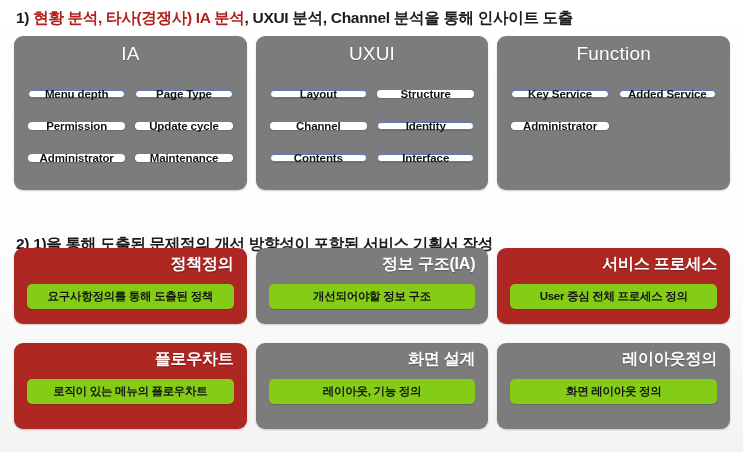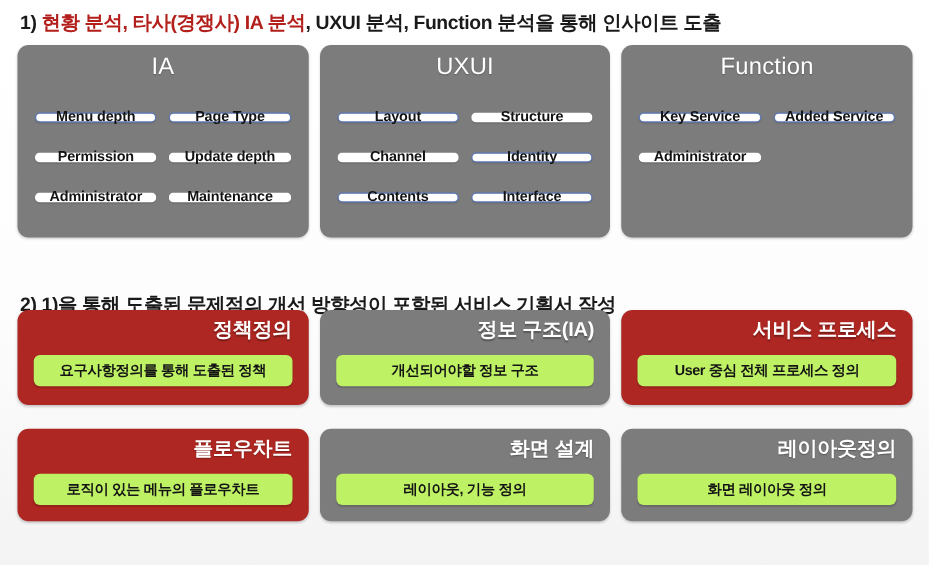--- a/index.html
+++ b/index.html
@@ -96,21 +96,21 @@
 
   
   .card-row {
     position: absolute;
     left: 14px;
     width: 716px;
     display: flex;
     gap: 9px;
   }
   #card-row-1 { top: 248px; height: 76px; }
-  #card-row-2 { top: 343px; height: 74px; }
+  #card-row-2 { top: 343px; height: 86px; }
 
   .card {
     flex: 1 1 0;
     border-radius: 9px;
     box-shadow: 0 1px 2px rgba(0,0,0,0.2);
     display: flex;
     flex-direction: column;
     align-items: flex-end;
     padding: 6px 13px 11px 13px;
     box-sizing: border-box;
@@ -123,51 +123,51 @@
     color: #ffffff;
     font-size: 16px;
     font-weight: bold;
     letter-spacing: -0.2px;
     margin-bottom: 9px;
     text-shadow: 0 1px 1px rgba(0,0,0,0.3);
   }
   .card-pill {
     width: 100%;
     height: 25px;
-    background: #bef264;
+    background: #84cc16;
     border-radius: 5px;
     display: flex;
     align-items: center;
     justify-content: center;
     font-size: 11.5px;
     font-weight: bold;
     color: #141414;
     letter-spacing: -0.3px;
     box-shadow: 0 1px 1px rgba(0,0,0,0.15);
     box-sizing: border-box;
   }
 </style>
 </head>
 <body>
 
 <div class="slide">
 
   <div class="heading" id="heading-1">
-    <span>1) </span><span class="hl">현황 분석, 타사(경쟁사) IA 분석</span><span>, UXUI 분석, Function 분석을 통해 인사이트 도출</span>
+    <span>1) </span><span class="hl">현황 분석, 타사(경쟁사) IA 분석</span><span>, UXUI 분석, Channel 분석을 통해 인사이트 도출</span>
   </div>
 
   <div class="panel-row">
 
     <div class="panel">
       <div class="panel-title">IA</div>
       <div class="chip-grid">
         <div class="chip outlined">Menu depth</div>
         <div class="chip outlined">Page Type</div>
         <div class="chip">Permission</div>
-        <div class="chip">Update depth</div>
+        <div class="chip">Update cycle</div>
         <div class="chip">Administrator</div>
         <div class="chip">Maintenance</div>
       </div>
     </div>
 
     <div class="panel">
       <div class="panel-title">UXUI</div>
       <div class="chip-grid">
         <div class="chip outlined">Layout</div>
         <div class="chip">Structure</div>

